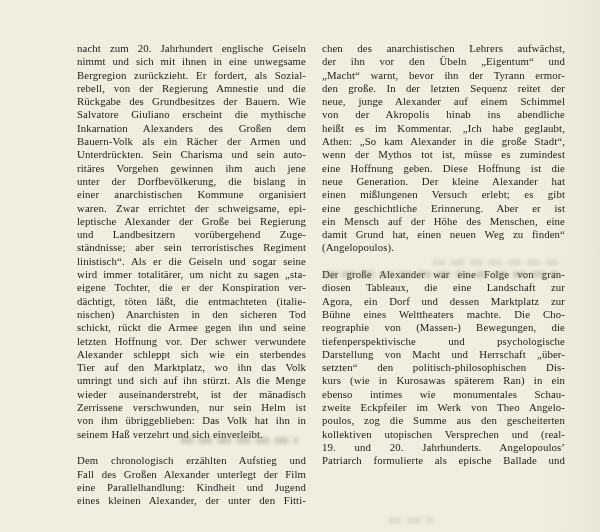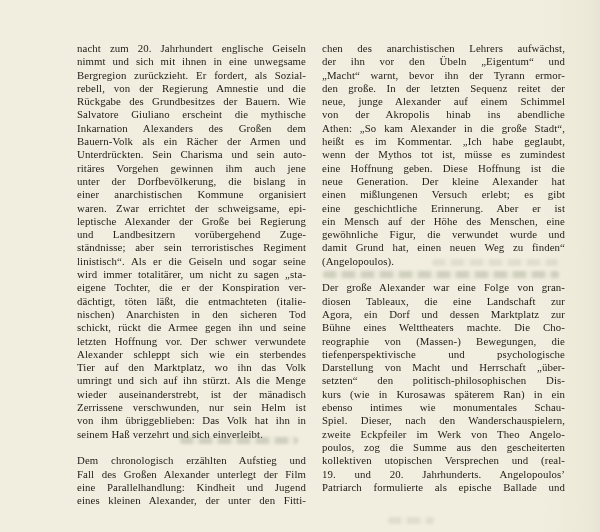--- a/index.html
+++ b/index.html
@@ -100,44 +100,42 @@
       </div>
     </div>
   <div class="col col-right">
       <div class="paragraph">
         <div class="line"><span>chen des anarchistischen Lehrers aufwächst,</span></div>
         <div class="line"><span>der ihn vor den Übeln „Eigentum“ und</span></div>
         <div class="line"><span>„Macht“ warnt, bevor ihn der Tyrann ermor-</span></div>
         <div class="line"><span>den große. In der letzten Sequenz reitet der</span></div>
         <div class="line"><span>neue, junge Alexander auf einem Schimmel</span></div>
         <div class="line"><span>von der Akropolis hinab ins abendliche</span></div>
+        <div class="line"><span>heißt es im Kommentar. „Ich habe geglaubt,</span></div>
         <div class="line"><span>Athen: „So kam Alexander in die große Stadt“,</span></div>
-        <div class="line"><span>heißt es im Kommentar. „Ich habe geglaubt,</span></div>
         <div class="line"><span>wenn der Mythos tot ist, müsse es zumindest</span></div>
         <div class="line"><span>eine Hoffnung geben. Diese Hoffnung ist die</span></div>
         <div class="line"><span>neue Generation. Der kleine Alexander hat</span></div>
         <div class="line"><span>einen mißlungenen Versuch erlebt; es gibt</span></div>
         <div class="line"><span>eine geschichtliche Erinnerung. Aber er ist</span></div>
         <div class="line"><span>ein Mensch auf der Höhe des Menschen, eine</span></div>
-        <div class="line"><span>gewöhnliche Figur, die verwundet wurde und</span></div>
         <div class="line"><span>damit Grund hat, einen neuen Weg zu finden“</span></div>
         <div class="line last"><span>(Angelopoulos).</span></div>
       </div>
       <div class="paragraph">
         <div class="line"><span class="it">Der große Alexander</span><span> war eine Folge von gran-</span></div>
         <div class="line"><span>diosen Tableaux, die eine Landschaft zur</span></div>
         <div class="line"><span>Agora, ein Dorf und dessen Marktplatz zur</span></div>
         <div class="line"><span>Bühne eines Welttheaters machte. Die Cho-</span></div>
         <div class="line"><span>reographie von (Massen-) Bewegungen, die</span></div>
         <div class="line"><span>tiefenperspektivische und psychologische</span></div>
         <div class="line"><span>Darstellung von Macht und Herrschaft „über-</span></div>
         <div class="line"><span>setzten“ den politisch-philosophischen Dis-</span></div>
         <div class="line"><span>kurs (wie in Kurosawas späterem </span><span class="it">Ran</span><span>) in ein</span></div>
         <div class="line"><span>ebenso intimes wie monumentales Schau-</span></div>
-        <div class="line"><span>Spiel. Dieser, nach den </span><span class="it">Wanderschauspielern,</span></div>
         <div class="line"><span>zweite Eckpfeiler im Werk von Theo Angelo-</span></div>
         <div class="line"><span>poulos, zog die Summe aus den gescheiterten</span></div>
         <div class="line"><span>kollektiven utopischen Versprechen und (real-</span></div>
         <div class="line"><span>19. und 20. Jahrhunderts. Angelopoulos’</span></div>
         <div class="line"><span class="it">Patriarch</span><span> formulierte als epische Ballade und</span></div>
       </div>
     </div>
 
   <div class="ghost soft" style="left:432px; top:259px; width:126px;"></div>
   <div class="ghost" style="left:323px; top:271px; width:236px;"></div>

